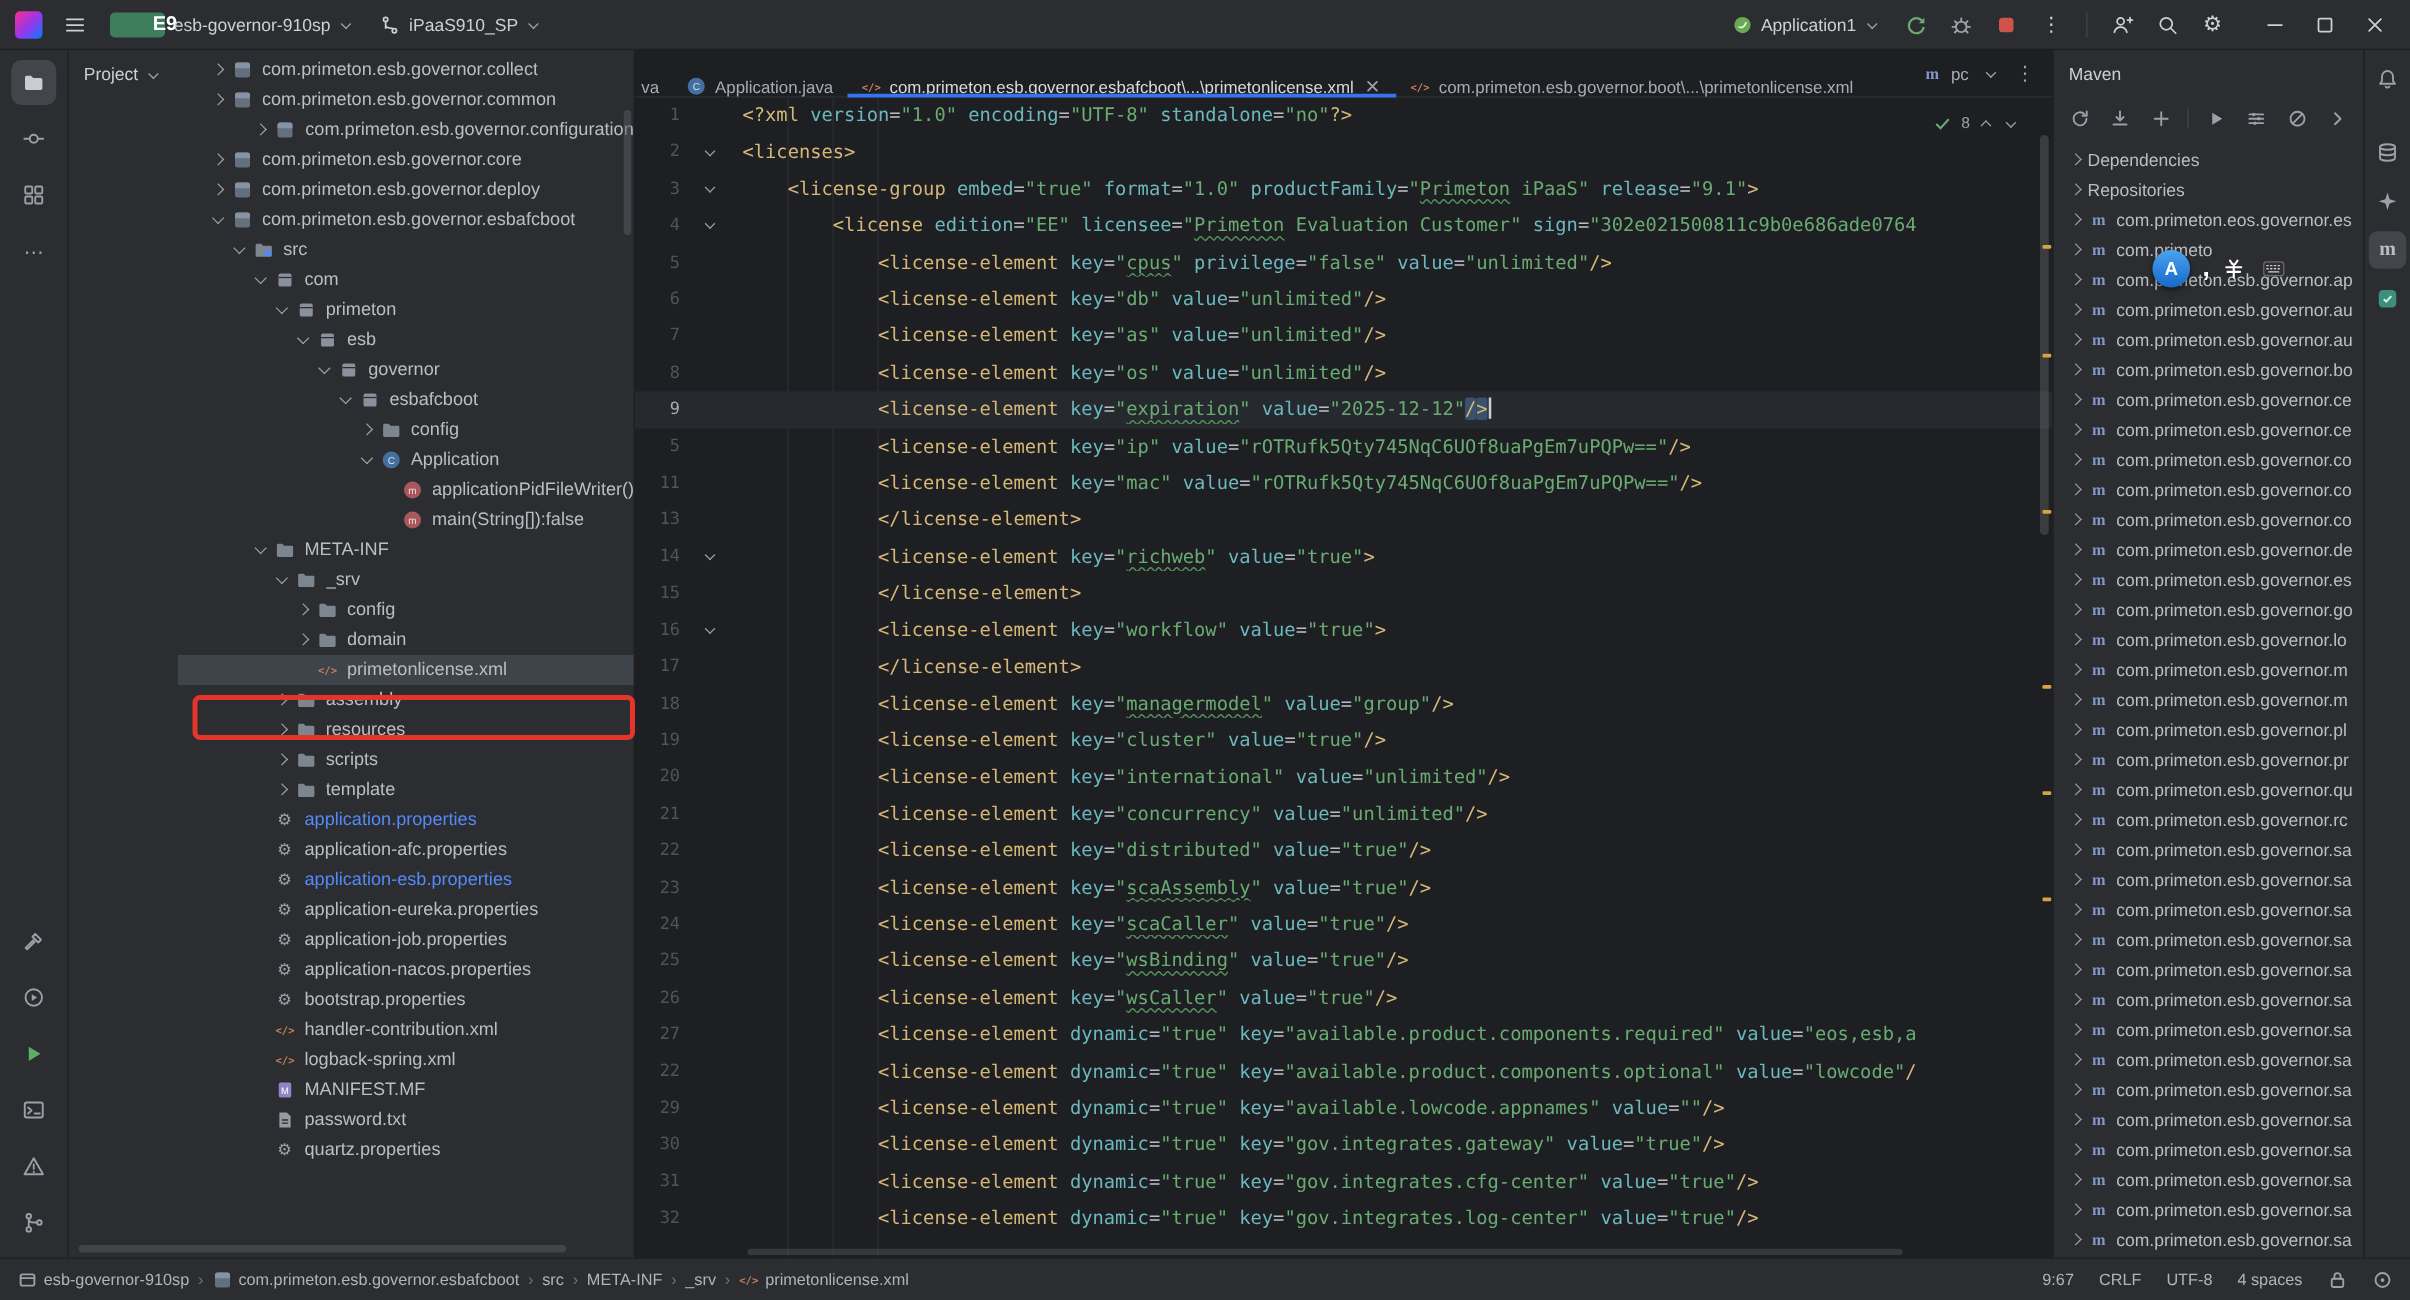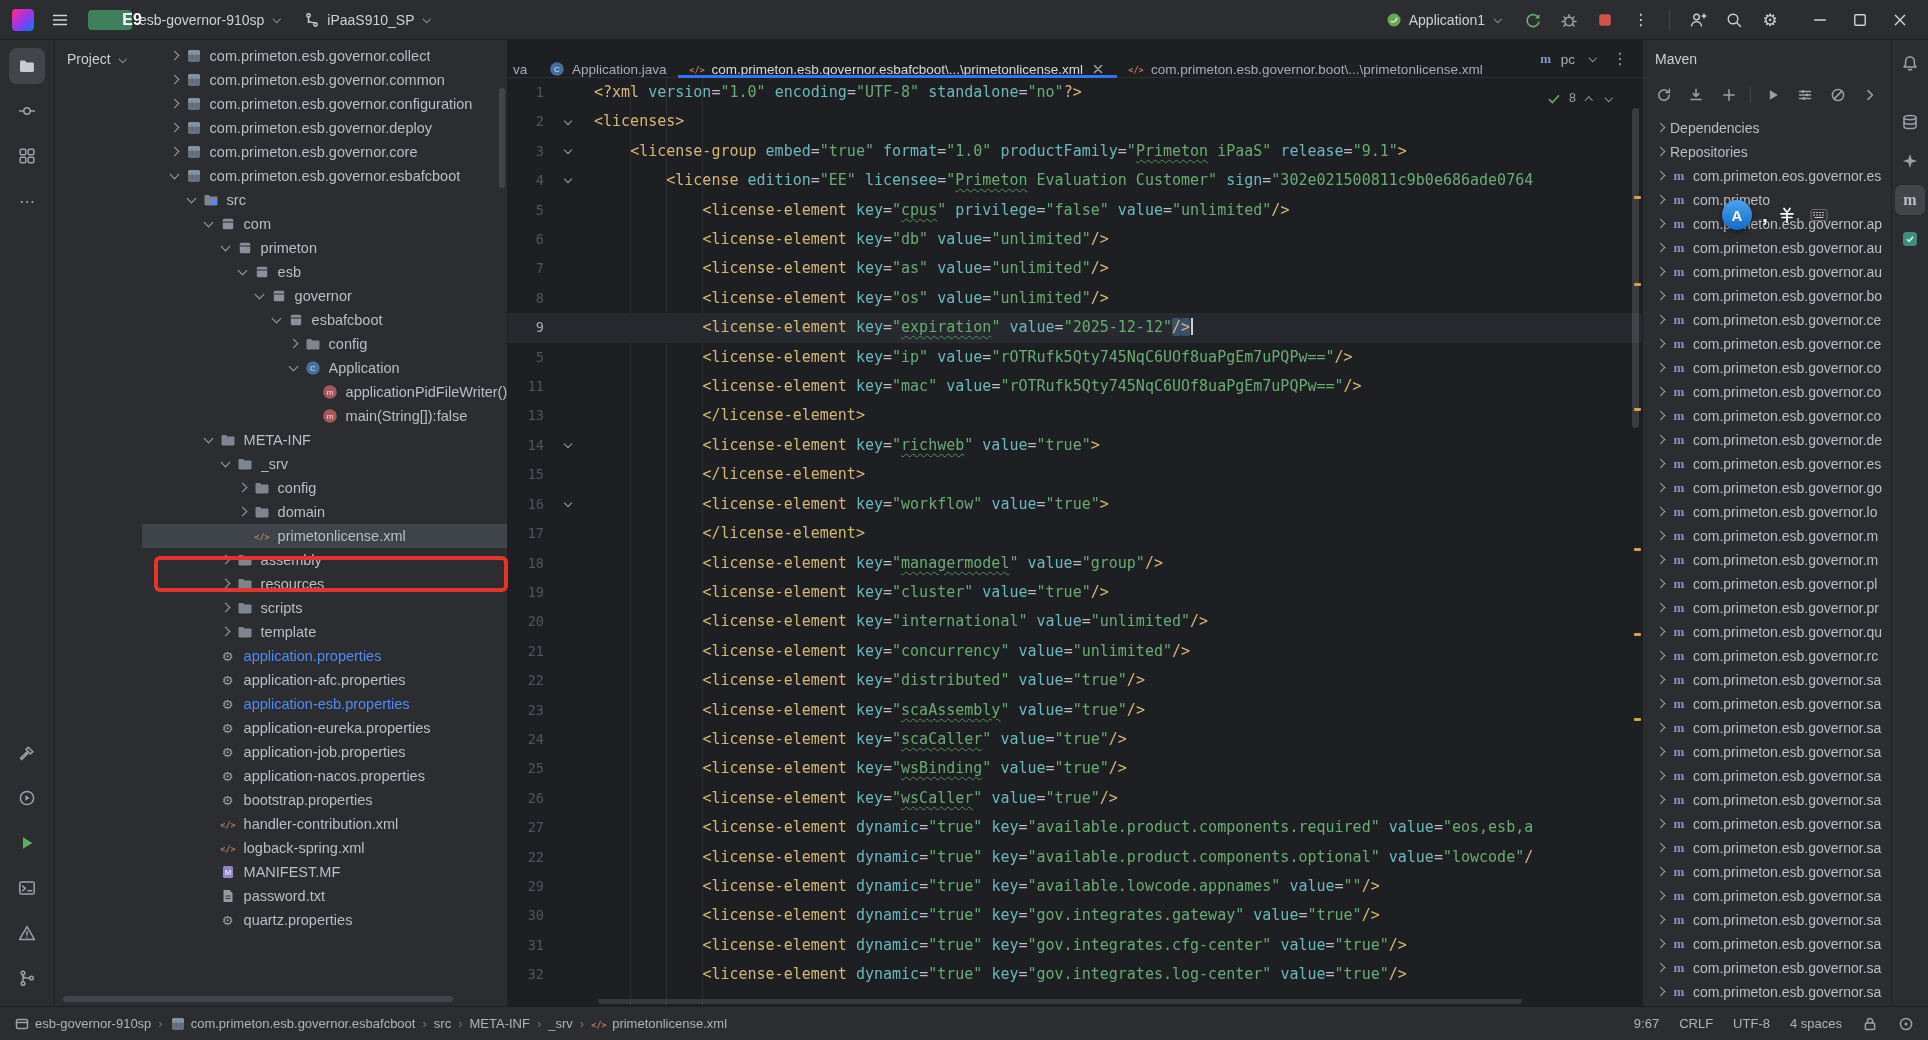--- a/index.html
+++ b/index.html
@@ -310,49 +310,49 @@
           <div class="trow" style="padding-left: 25px;">
             <i class="chv "></i>
             <span class="ticon">
               <svg width="16" height="16" viewBox="0 0 16 16">
                 <rect x="2" y="2" width="12" height="12" rx="2" fill="#64707e"></rect>
                 <path d="M2 6.5h12V4a2 2 0 0 0-2-2H4a2 2 0 0 0-2 2z" fill="#8593a4"></path>
               </svg>
             </span>
             <span class="tlabel">com.primeton.esb.governor.common</span>
           </div>
+          <div class="trow" style="padding-left: 25px; justify-content: flex-end;">
+            <i class="chv "></i>
+            <span class="ticon">
+              <svg width="16" height="16" viewBox="0 0 16 16">
+                <rect x="2" y="2" width="12" height="12" rx="2" fill="#64707e"></rect>
+                <path d="M2 6.5h12V4a2 2 0 0 0-2-2H4a2 2 0 0 0-2 2z" fill="#8593a4"></path>
+              </svg>
+            </span>
+            <span class="tlabel">com.primeton.esb.governor.configuration</span>
+          </div>
           <div class="trow" style="padding-left: 25px;">
             <i class="chv "></i>
             <span class="ticon">
               <svg width="16" height="16" viewBox="0 0 16 16">
                 <rect x="2" y="2" width="12" height="12" rx="2" fill="#64707e"></rect>
                 <path d="M2 6.5h12V4a2 2 0 0 0-2-2H4a2 2 0 0 0-2 2z" fill="#8593a4"></path>
               </svg>
             </span>
-            <span class="tlabel">com.primeton.esb.governor.configuration</span>
+            <span class="tlabel">com.primeton.esb.governor.core</span>
           </div>
           <div class="trow" style="padding-left: 25px;">
             <i class="chv "></i>
             <span class="ticon">
               <svg width="16" height="16" viewBox="0 0 16 16">
                 <rect x="2" y="2" width="12" height="12" rx="2" fill="#64707e"></rect>
                 <path d="M2 6.5h12V4a2 2 0 0 0-2-2H4a2 2 0 0 0-2 2z" fill="#8593a4"></path>
               </svg>
             </span>
             <span class="tlabel">com.primeton.esb.governor.deploy</span>
-          </div>
-          <div class="trow" style="padding-left: 25px;">
-            <i class="chv "></i>
-            <span class="ticon">
-              <svg width="16" height="16" viewBox="0 0 16 16">
-                <rect x="2" y="2" width="12" height="12" rx="2" fill="#64707e"></rect>
-                <path d="M2 6.5h12V4a2 2 0 0 0-2-2H4a2 2 0 0 0-2 2z" fill="#8593a4"></path>
-              </svg>
-            </span>
-            <span class="tlabel">com.primeton.esb.governor.core</span>
           </div>
           <div class="trow" style="padding-left: 25px;">
             <i class="chv down"></i>
             <span class="ticon">
               <svg width="16" height="16" viewBox="0 0 16 16">
                 <rect x="2" y="2" width="12" height="12" rx="2" fill="#64707e"></rect>
                 <path d="M2 6.5h12V4a2 2 0 0 0-2-2H4a2 2 0 0 0-2 2z" fill="#8593a4"></path>
               </svg>
             </span>
             <span class="tlabel">com.primeton.esb.governor.esbafcboot</span>

